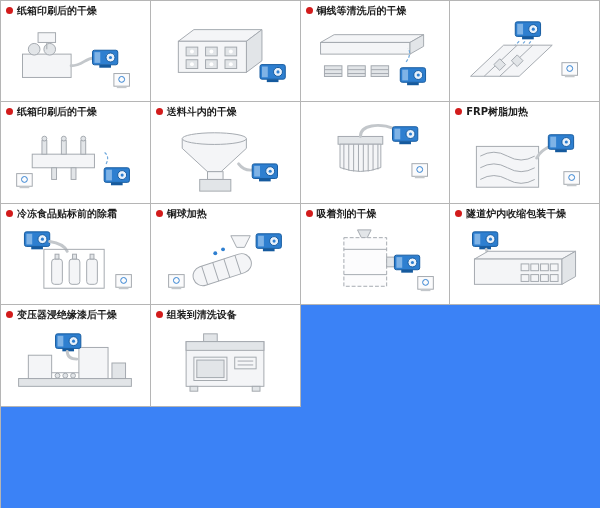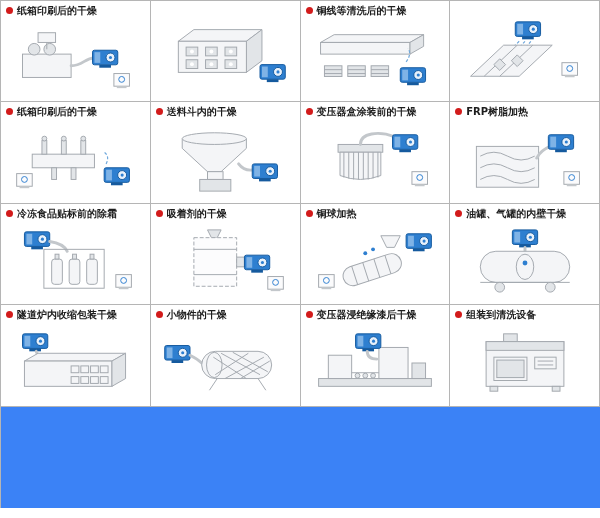--- a/index.html
+++ b/index.html
@@ -193,24 +193,20 @@
         <ellipse class="m" cx="55" cy="14" rx="33" ry="6"></ellipse>
         <rect class="m" x="48" y="48" width="16" height="8"></rect>
         <rect class="dk" x="40" y="56" width="32" height="12"></rect>
         <path class="hose" d="M96 46 q-10 2 -16 -6"></path>
         <use href="#blower" x="94" y="38"></use>
       </svg>
     </div>
   </div>
 
   <div class="cell">
-    <div class="cell-header">
-      <span class="bullet"></span>
-      <span class="label">变压器盒涂装前的干燥</span>
-    </div>
     <div class="illus">
       <svg viewBox="0 0 132 72">
         <rect class="dk" x="28" y="20" width="46" height="8"></rect>
         <path class="m" d="M30 28 h42 v24 q-21 8 -42 0 Z"></path>
         <path class="ln" d="M34 28 v26 M39 28 v27 M44 28 v28 M49 28 v28 M54 28 v28 M59 28 v28 M64 28 v27 M69 28 v26"></path>
         <path class="hose" d="M51 20 C51 8 70 6 86 12"></path>
         <use href="#blower" x="84" y="8"></use>
         <use href="#controller" x="104" y="48"></use>
       </svg>
     </div>
@@ -252,72 +248,54 @@
           <rect class="dk" x="81.5" y="29" width="4" height="5"></rect>
         <use href="#controller" x="108" y="50"></use>
       </svg>
     </div>
   </div>
 
 
   <div class="cell">
     <div class="cell-header">
       <span class="bullet"></span>
-      <span class="label">吸着剂的干燥</span>
-    </div>
-    <div class="illus">
-      <svg viewBox="0 0 132 72">
-        <polygon class="dk" points="48,4 62,4 58,12 52,12"></polygon>
-        <rect x="34" y="12" width="44" height="50" fill="#fcfcfd" stroke="#a3a8ae" stroke-dasharray="4 2"></rect>
-        <path class="ln" d="M34 24 h44 M34 50 h44"></path>
-        <rect class="dk" x="78" y="32" width="8" height="10"></rect>
-        <use href="#blower" x="86" y="28"></use>
-        <use href="#controller" x="110" y="52"></use>
-      </svg>
-    </div>
-  </div>
-
-  <div class="cell">
-    <div class="cell-header">
-      <span class="bullet"></span>
       <span class="label">铜球加热</span>
     </div>
     <div class="illus">
       <svg viewBox="0 0 132 72">
         <g transform="rotate(-18 66 44)">
           <rect class="m" x="32" y="34" width="62" height="20" rx="10"></rect>
           <path class="ln" d="M44 34 v20 M56 34 v20 M68 34 v20 M80 34 v20"></path>
         </g>
         <polygon class="m" points="72,10 92,10 86,22 78,22"></polygon>
         <circle fill="#2e7fd0" cx="56" cy="28" r="2"></circle>
           <circle fill="#2e7fd0" cx="64" cy="24" r="2"></circle>
         <use href="#blower" x="98" y="6"></use>
         <use href="#controller" x="8" y="50"></use>
       </svg>
     </div>
   </div>
 
   <div class="cell">
     <div class="cell-header">
       <span class="bullet"></span>
-      <span class="label">油罐、气罐的内壁干燥</span>
-    </div>
-    <div class="illus">
-      <svg viewBox="0 0 132 72">
-        <use href="#blower" x="53" y="2"></use>
-        <path class="hose" d="M66 22 v6"></path>
-        <rect class="m" x="20" y="26" width="92" height="32" rx="16"></rect>
-        <ellipse class="ln" cx="66" cy="42" rx="9" ry="13"></ellipse>
-        <circle fill="#2e7fd0" cx="66" cy="38" r="2.5"></circle>
-        <path class="ln" d="M20 58 h92"></path>
-        <circle class="dk" cx="40" cy="63" r="5"></circle>
-          <circle class="dk" cx="92" cy="63" r="5"></circle>
-      </svg>
-    </div>
-  </div>
+      <span class="label">吸着剂的干燥</span>
+    </div>
+    <div class="illus">
+      <svg viewBox="0 0 132 72">
+        <polygon class="dk" points="48,4 62,4 58,12 52,12"></polygon>
+        <rect x="34" y="12" width="44" height="50" fill="#fcfcfd" stroke="#a3a8ae" stroke-dasharray="4 2"></rect>
+        <path class="ln" d="M34 24 h44 M34 50 h44"></path>
+        <rect class="dk" x="78" y="32" width="8" height="10"></rect>
+        <use href="#blower" x="86" y="28"></use>
+        <use href="#controller" x="110" y="52"></use>
+      </svg>
+    </div>
+  </div>
+
 
   <div class="cell">
     <div class="cell-header">
       <span class="bullet"></span>
       <span class="label">隧道炉内收缩包装干燥</span>
     </div>
     <div class="illus">
       <svg viewBox="0 0 132 72">
         <use href="#blower" x="12" y="4"></use>
         <path class="hose" d="M26 24 q2 6 6 10"></path>
@@ -332,36 +310,20 @@
           <rect x="62" y="50" width="8" height="7"></rect>
             <rect x="72" y="50" width="8" height="7"></rect>
             <rect x="82" y="50" width="8" height="7"></rect>
             <rect x="92" y="50" width="8" height="7"></rect>
         </g>
       </svg>
     </div>
   </div>
 
 
-  <div class="cell">
-    <div class="cell-header">
-      <span class="bullet"></span>
-      <span class="label">小物件的干燥</span>
-    </div>
-    <div class="illus">
-      <svg viewBox="0 0 132 72">
-        <use href="#blower" x="4" y="16"></use>
-        <path class="hose" d="M30 28 q8 4 12 8"></path>
-        <rect class="m" x="42" y="24" width="72" height="28" rx="14"></rect>
-        <ellipse class="ln" cx="55" cy="38" rx="8" ry="13"></ellipse>
-        <path class="ln" d="M62 26 l40 22 M74 25 l36 20 M54 30 l34 22 M66 52 l40 -22 M56 48 l34 -22 M82 52 l30 -18"></path>
-        <path class="ln" d="M58 52 l-8 12 M100 52 l8 12"></path>
-      </svg>
-    </div>
-  </div>
 
   <div class="cell">
     <div class="cell-header">
       <span class="bullet"></span>
       <span class="label">变压器浸绝缘漆后干燥</span>
     </div>
     <div class="illus">
       <svg viewBox="0 0 132 72">
         <rect class="dk" x="8" y="52" width="116" height="8"></rect>
         <rect class="m" x="18" y="28" width="24" height="24"></rect>

